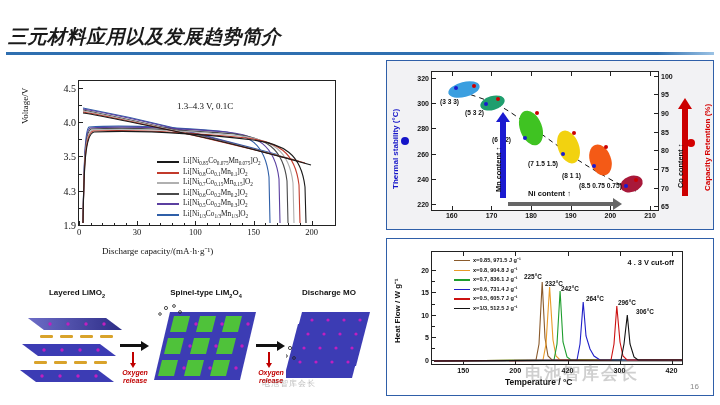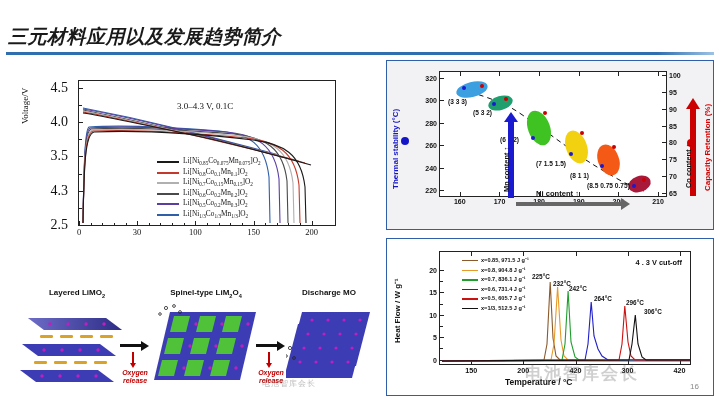--- a/index.html
+++ b/index.html
@@ -34,22 +34,22 @@
   #vc-ylabel {
     position:absolute; left:-2px; top:58px;
     transform:rotate(-90deg); transform-origin:left top;
     font-size:9px; color:#111; white-space:nowrap;
   }
   #vc-xlabel {
     position:absolute; left:80px; top:178px;
     font-size:9px; color:#111; white-space:nowrap;
   }
   .vc-ytick {
-    position:absolute; right:100%; margin-right:11px;
-    font-size:14px; color:#111; transform:translateY(-50%);
+    position:absolute; right:100%; margin-right:3px;
+    font-size:10px; color:#111; transform:translateY(-50%);
     white-space:nowrap;
   }
   .vc-xtick {
     position:absolute; top:100%; margin-top:2px;
     font-size:8.5px; color:#111; transform:translateX(-50%);
     white-space:nowrap;
   }
   .tickmark-y { position:absolute; left:0; width:4px; height:1px; background:#222; }
   .tickmark-x { position:absolute; bottom:0; width:1px; height:4px; background:#222; }
   .tickmark-y.minor { width:2.5px; }
@@ -65,21 +65,21 @@
   .vc-legend-row { display:flex; align-items:center; height:10.5px; }
   .vc-swatch { width:22px; height:1.6px; margin-right:4px; flex:0 0 auto; }
   .vc-legend-label { font-size:7.3px; color:#111; white-space:nowrap; line-height:1; }
   .vc-legend-label sub { font-size:5.2px; }
 
   
   #chart-thermal {
     left:386px; top:60px; width:328px; height:170px;
     background:#f2f2f4; border:1.6px solid #2f5fa8;
   }
-  #ts-plot { left:52px; top:10px; width:228px; height:126px;text-align:center; }
+  #ts-plot { left:44px; top:10px; width:228px; height:140px;text-align:center; }
   .ts-ylabel-left {
     position:absolute; left:4px; top:128px;
     transform:rotate(-90deg); transform-origin:left top;
     font-family:"Liberation Sans", sans-serif;
     font-weight:bold; font-size:8px; color:#1515c8; white-space:nowrap;
   }
   .ts-ylabel-right {
     position:absolute; left:316px; top:130px;
     transform:rotate(-90deg); transform-origin:left top;
     font-family:"Liberation Sans", sans-serif;
@@ -149,21 +149,21 @@
     position:absolute; left:96px; top:117px;
     font-family:"Liberation Sans", sans-serif; font-weight:bold;
     font-size:7.6px; color:#111; white-space:nowrap;
   }
 
   
   #chart-dsc {
     left:386px; top:238px; width:328px; height:158px;
     background:#fff; border:1.6px solid #2f5fa8;
   }
-  #dsc-plot { left:52px; top:12px; width:252px; height:114px; }
+  #dsc-plot { left:44px; top:12px; width:252px; height:114px; }
   #dsc-ylabel {
     position:absolute; left:4px; top:104px;
     transform:rotate(-90deg); transform-origin:left top;
     font-family:"Liberation Sans", sans-serif; font-weight:bold;
     font-size:8px; color:#111; white-space:nowrap;
   }
   #dsc-xlabel {
     position:absolute; left:118px; top:138px;
     font-family:"Liberation Sans", sans-serif; font-weight:bold;
     font-size:8.5px; color:#111; white-space:nowrap;
@@ -243,26 +243,27 @@
 </style>
 </head>
 <body>
 
 <div id="slide-title">三元材料应用以及发展趋势简介</div>
 <div id="title-rule"></div>
 
 <div class="panel" id="chart-voltage">
 
   <div id="vc-ylabel">Voltage/V</div>
+  <div id="vc-xlabel">Discharge capacity/(mA·h·g⁻¹)</div>
 
   <div class="plotbox" id="vc-plot">
 
-    <div id="vc-cond">3.0–4.3 V, 0.1C</div>
-
-    <div class="vc-ytick" style="top:100%">2.5</div>
+    <div id="vc-cond">1.3–4.3 V, 0.1C</div>
+
+    <div class="vc-ytick" style="top:100%">1.9</div>
     <div class="vc-ytick" style="top:76.19%">4.3</div>
     <div class="vc-ytick" style="top:52.38%">3.5</div>
     <div class="vc-ytick" style="top:28.57%">4.0</div>
     <div class="vc-ytick" style="top:4.76%">4.5</div>
     <div class="tickmark-y" style="top:100%"></div>
     <div class="tickmark-y" style="top:76.19%"></div>
     <div class="tickmark-y" style="top:52.38%"></div>
     <div class="tickmark-y" style="top:28.57%"></div>
     <div class="tickmark-y" style="top:4.76%"></div>
     <div class="tickmark-y minor" style="top:88.1%"></div>

